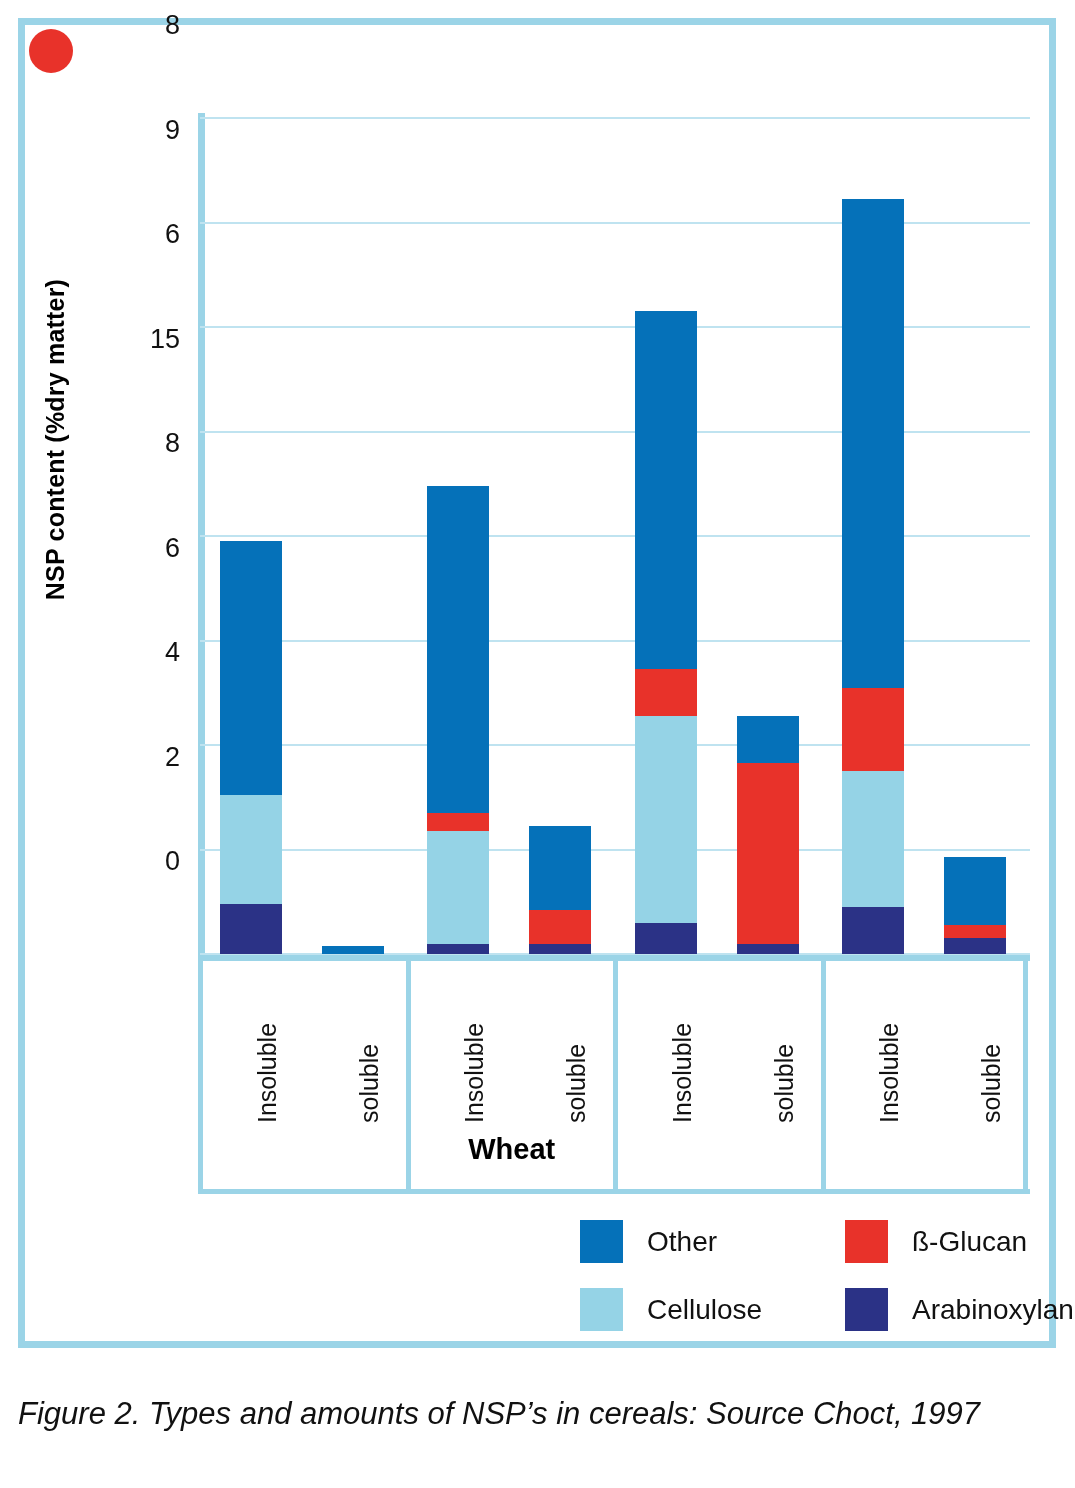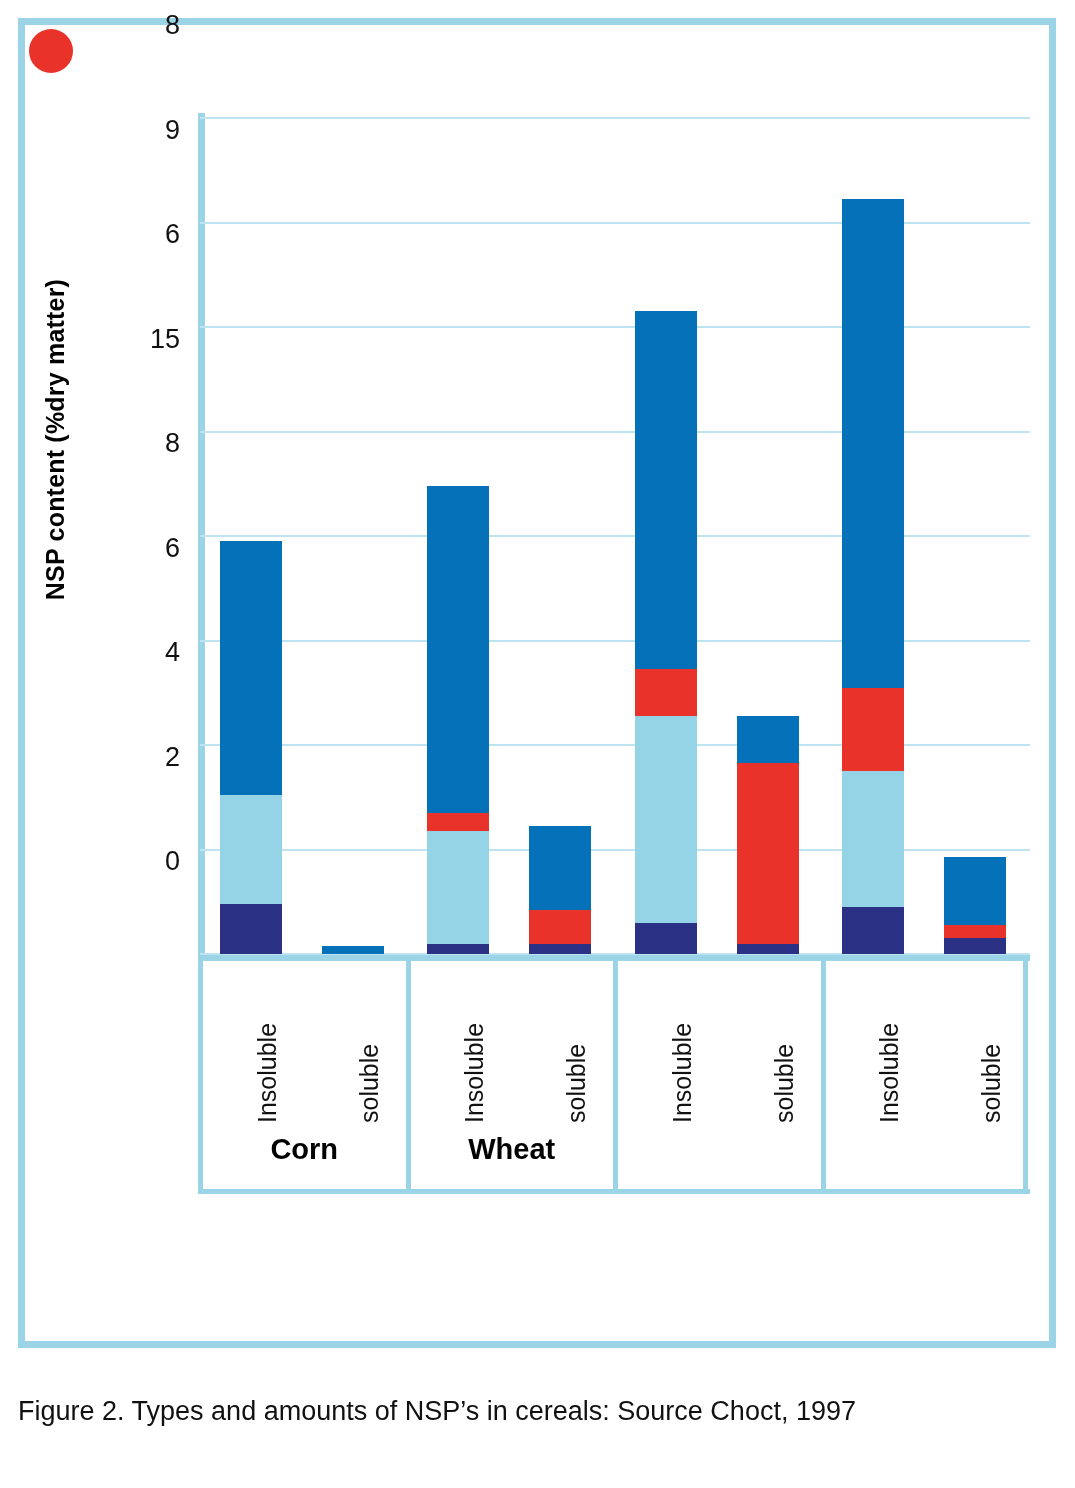--- a/index.html
+++ b/index.html
@@ -69,21 +69,21 @@
   #legend{
     position:absolute;left:555px;top:1195px;width:460px;height:120px;
   }
   .legend-item{position:absolute;display:flex;align-items:center;}
   .swatch{width:43px;height:43px;flex:0 0 auto;}
   .legend-label{margin-left:24px;font-size:28px;color:#111;white-space:nowrap;}
 
   
   #caption{
     position:absolute;left:18px;top:1396px;width:1000px;
-    font-size:27px;color:#111;
+    font-size:31px;font-style:italic;color:#111;
   }
 </style>
 </head>
 <body>
 
 <div id="frame">
   <div id="corner-dot"></div>
 
   <div id="yaxis-line"></div>
   <div id="xaxis-line"></div>
@@ -150,21 +150,20 @@
       <div class="bar" style="left: 744.013px;">
         <div class="seg s-other" style="height: 67.925px;"></div>
         <div class="seg s-glucan" style="height: 13.0625px;"></div>
         <div class="seg s-arabino" style="height: 15.675px;"></div>
       </div>
     </div>
 
   <div id="catband">
     <div class="catband-bottom"></div>
   <div class="catcell" style="left: 0px; width: 207.5px;">
-        <div class="cat-name">Corn</div>
         <div class="subtick" style="left: 35.8375px;">
           <span>Insoluble</span>
         </div>
         <div class="subtick" style="left: 137.512px;">
           <span>soluble</span>
         </div>
       </div>
       <div class="catcell" style="left: 207.5px; width: 207.5px;">
         <div class="cat-name">Wheat</div>
         <div class="subtick" style="left: 35.8375px;">
@@ -185,15 +184,33 @@
       <div class="catcell" style="left: 622.5px; width: 207.5px;">
         <div class="subtick" style="left: 35.8375px;">
           <span>Insoluble</span>
         </div>
         <div class="subtick" style="left: 137.512px;">
           <span>soluble</span>
         </div>
       </div>
     </div>
 
+  <div id="legend">
+      <div class="legend-item" style="left: 0px; top: 0px;">
+        <div class="swatch" style="background: rgb(5, 113, 185);"></div>
+        <div class="legend-label">Other</div>
+      </div>
+      <div class="legend-item" style="left: 265px; top: 0px;">
+        <div class="swatch" style="background: rgb(232, 50, 42);"></div>
+        <div class="legend-label">ß-Glucan</div>
+      </div>
+      <div class="legend-item" style="left: 0px; top: 68px;">
+        <div class="swatch" style="background: rgb(149, 211, 230);"></div>
+        <div class="legend-label">Cellulose</div>
+      </div>
+      <div class="legend-item" style="left: 265px; top: 68px;">
+        <div class="swatch" style="background: rgb(43, 50, 134);"></div>
+        <div class="legend-label">Arabinoxylan</div>
+      </div>
+    </div>
 </div>
 
 <div id="caption">Figure 2. Types and amounts of NSP’s in cereals: Source Choct, 1997</div>
 
 </body></html>

